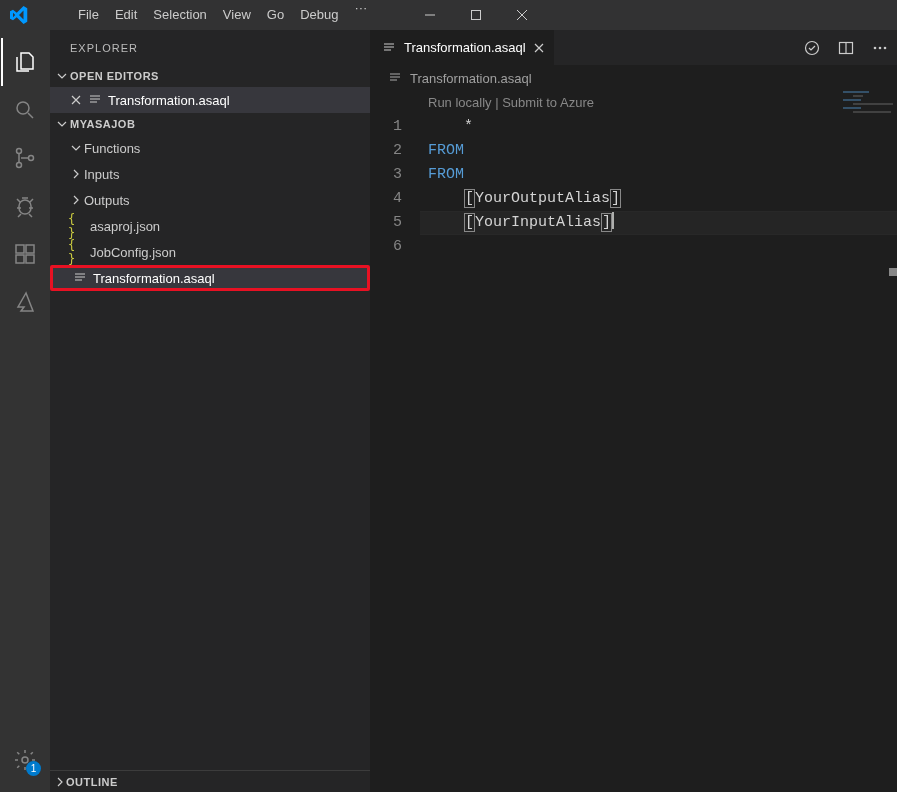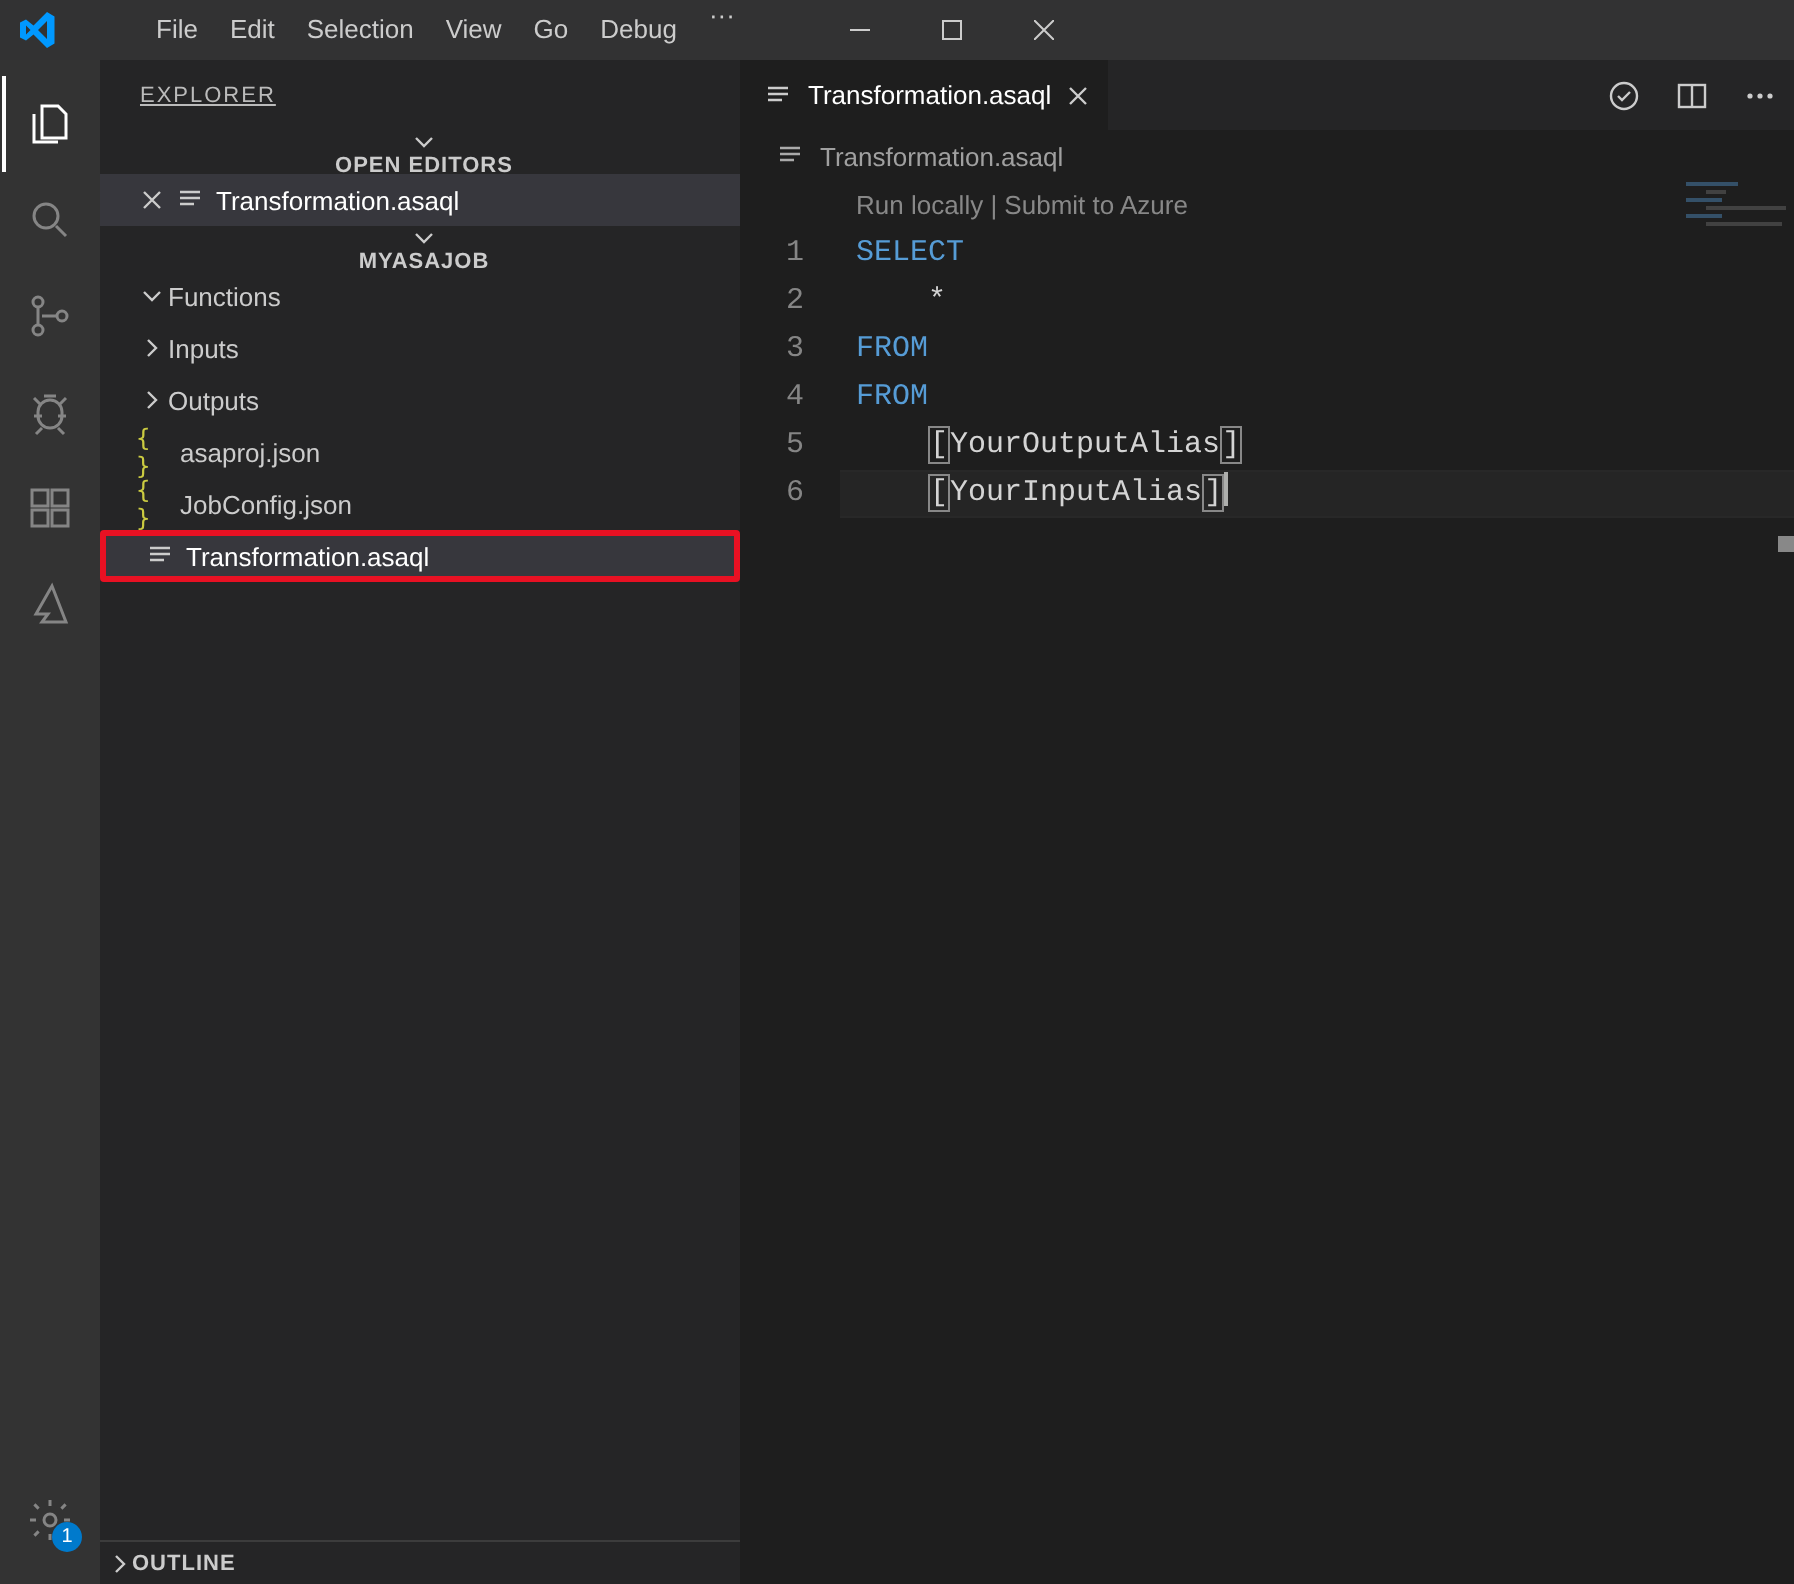--- a/index.html
+++ b/index.html
@@ -79,32 +79,30 @@
     flex-shrink: 0;
   }
   .sidebar-title {
     height: 35px;
     display: flex;
     align-items: center;
     padding-left: 20px;
     color: #bbbbbb;
     font-size: 11px;
     letter-spacing: 1px;
-    text-decoration: underline;
   }
   .section-header {
     height: 22px;
     display: flex;
     align-items: center;
     padding-left: 4px;
     color: #cccccc;
     font-size: 11px;
     font-weight: 700;
     letter-spacing: 0.5px;
-    flex-direction: column;
   }
   .section-header .chev { width: 16px; display: flex; justify-content: center; align-items: center;}
   .tree-row {
     height: 26px;
     display: flex;
     align-items: center;
     color: #cccccc;
   }
   .tree-row .indent { display: inline-block; }
   .tree-row .chev { width: 16px; display: flex; justify-content: center; align-items: center; color: #cccccc; }
@@ -470,21 +468,20 @@
           <div class="ln">1</div>
           <div class="ln">2</div>
           <div class="ln">3</div>
           <div class="ln">4</div>
           <div class="ln">5</div>
           <div class="ln">6</div>
         </div>
       <div class="code-content">
         <div class="code-actions">Run locally  | Submit to Azure</div>
         <div id="code-lines">
-            <div class="code-line"><span class="kw">SELECT</span></div>
             <div class="code-line"><span class="tok">    </span><span class="star">*</span></div>
             <div class="code-line"><span class="kw">FROM</span></div>
             <div class="code-line"><span class="kw">FROM</span></div>
             <div class="code-line"><span class="tok">    </span><span class="tok boxed">[</span><span class="tok">YourOutputAlias</span><span class="tok boxed">]</span></div>
             <div class="code-line current-line"><span class="tok">    </span><span class="tok boxed">[</span><span class="tok">YourInputAlias</span><span class="tok boxed">]</span><span class="cursor-bar"></span></div>
           </div>
       </div>
     </div>
 
     <div class="minimap">

